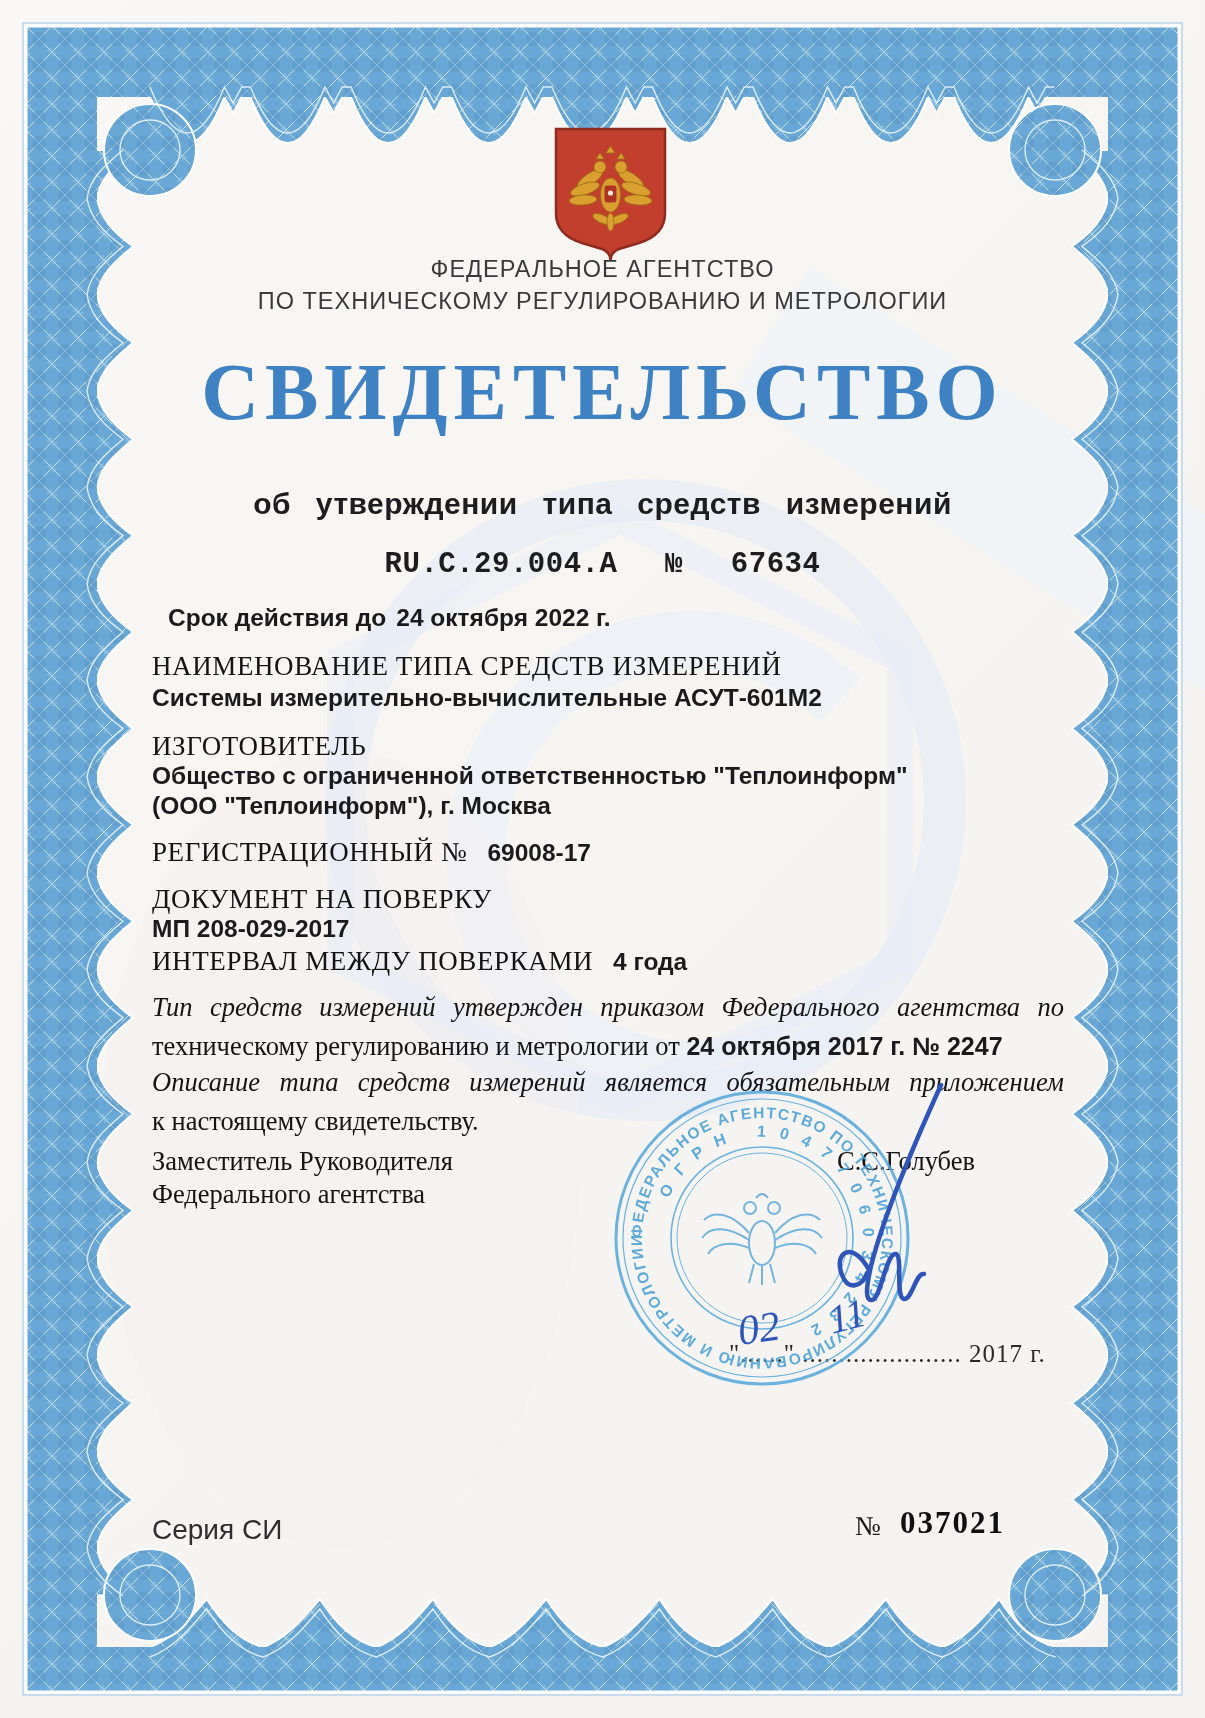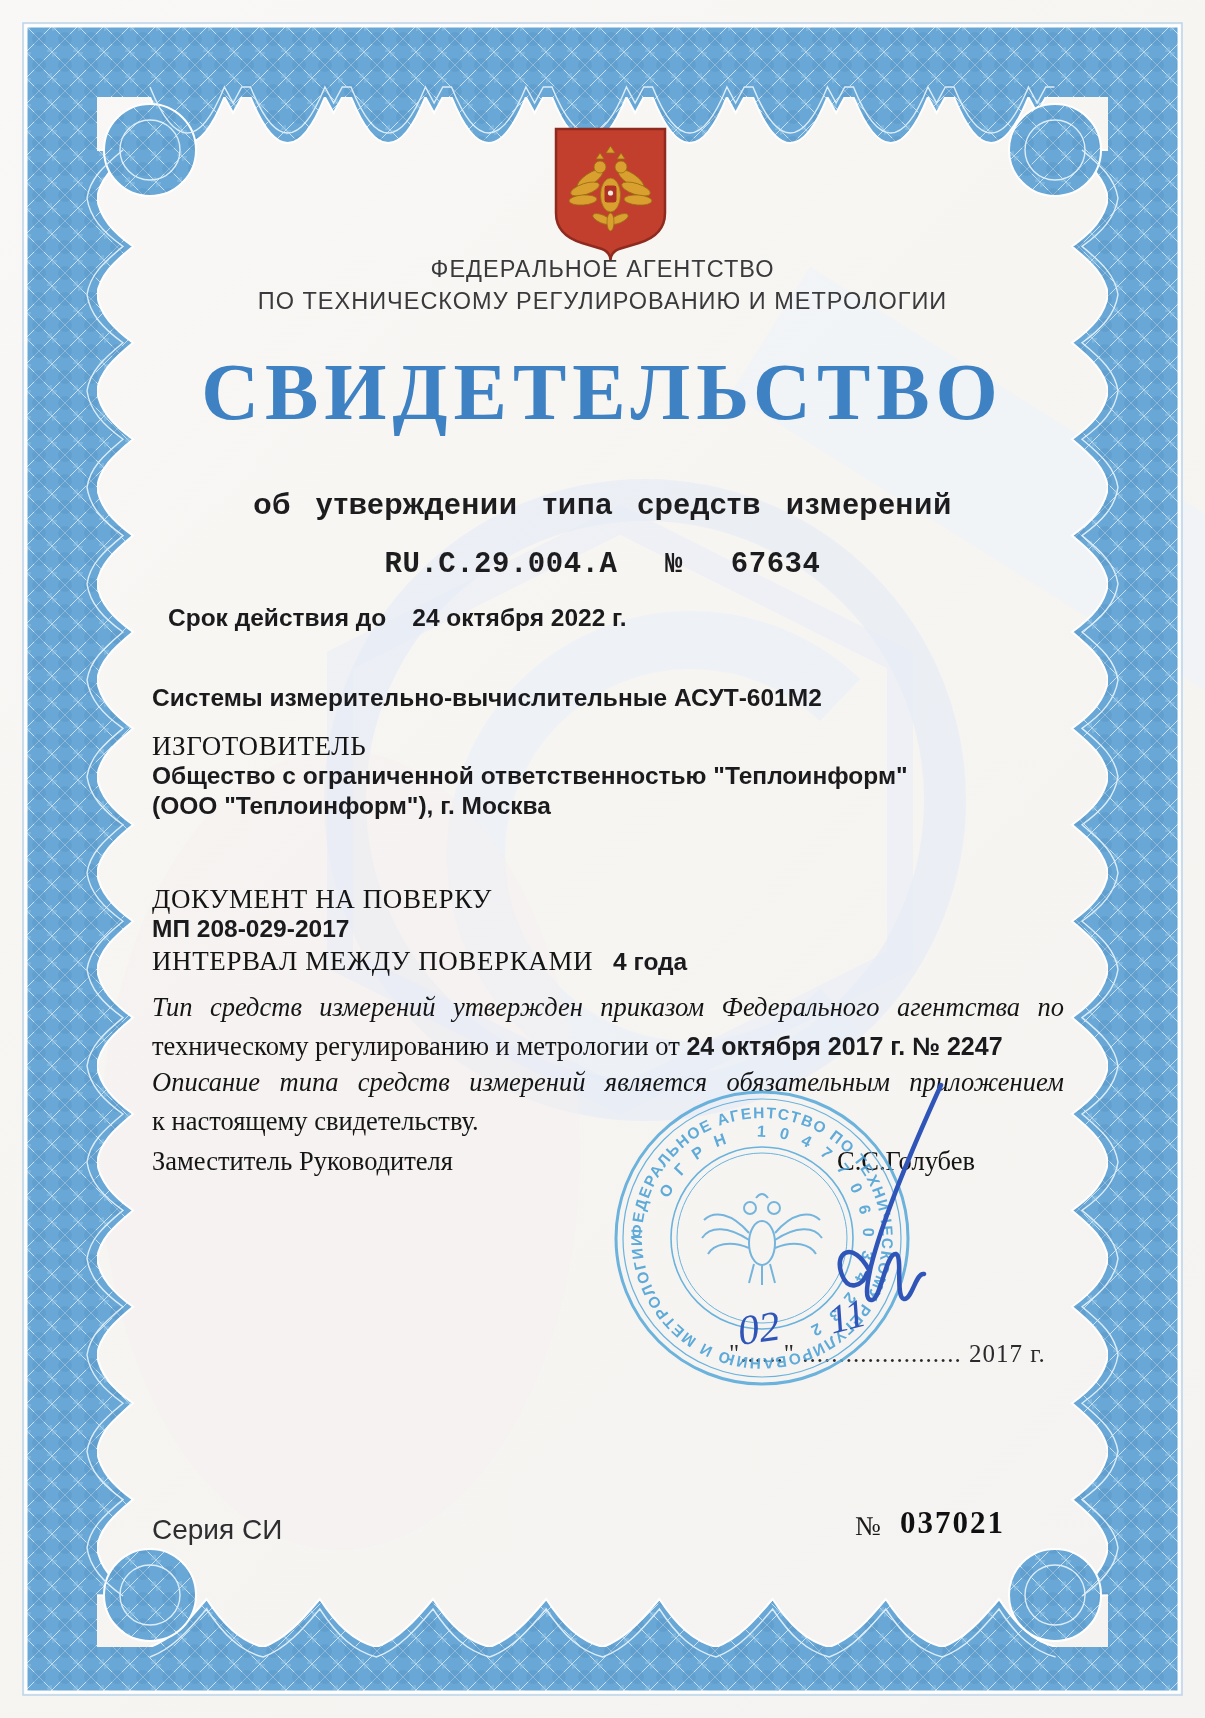--- a/index.html
+++ b/index.html
@@ -111,49 +111,55 @@
 
   <div class="abs center agency-line" style="top:288px">ПО ТЕХНИЧЕСКОМУ РЕГУЛИРОВАНИЮ И МЕТРОЛОГИИ</div>
   <div class="abs center agency-line" style="top:256px">ФЕДЕРАЛЬНОЕ АГЕНТСТВО</div>
 
   <div class="abs center cert-subtitle" style="top:487px">об утверждении типа средств измерений</div>
   <div class="abs center cert-title" style="top:352px">СВИДЕТЕЛЬСТВО</div>
   <div class="abs center cert-number" style="top:548px">RU.C.29.004.A  №  67634</div>
 
   <div class="abs row" style="left:152px;top:604px">
     <span class="bold-sans">Срок действия до</span>
-    <span class="bold-sans" style="margin-left:22px">24 октября 2022 г.</span>
-  </div>
-
+    <span class="bold-sans" style="margin-left:6px">24 октября 2022 г.</span>
+  </div>
+
+  <div class="abs serif-label" style="left:152px;top:651px">НАИМЕНОВАНИЕ ТИПА СРЕДСТВ ИЗМЕРЕНИЙ</div>
   <div class="abs bold-sans" style="left:152px;top:684px">Системы измерительно-вычислительные АСУТ-601М2</div>
 
   <div class="abs serif-label" style="left:152px;top:731px">ИЗГОТОВИТЕЛЬ</div>
   <div class="abs bold-sans" style="left:152px;top:762px">Общество с ограниченной ответственностью "Теплоинформ"</div>
   <div class="abs bold-sans" style="left:152px;top:792px">(ООО "Теплоинформ"), г. Москва</div>
 
+  <div class="abs row" style="left:152px;top:837px">
+    <span class="serif-label">РЕГИСТРАЦИОННЫЙ №</span>
+    <span class="bold-sans">69008-17</span>
+  </div>
 
   <div class="abs serif-label" style="left:152px;top:884px">ДОКУМЕНТ НА ПОВЕРКУ</div>
   <div class="abs bold-sans" style="left:152px;top:915px">МП 208-029-2017</div>
 
   <div class="abs row" style="left:152px;top:946px">
     <span class="serif-label">ИНТЕРВАЛ МЕЖДУ ПОВЕРКАМИ</span>
     <span class="bold-sans">4 года</span>
   </div>
 
   <div class="abs para" style="left:152px;top:988px">
     <span class="jline">Тип средств измерений утвержден приказом Федерального агентства по</span>
     <span class="nline"><span>техническому регулированию и метрологии от </span><span class="bold-sans">24 октября 2017 г. № 2247</span></span>
   </div>
 
   <div class="abs para" style="left:152px;top:1063px">
     <span class="jline">Описание типа средств измерений является обязательным приложением</span>
     <span class="nline">к настоящему свидетельству.</span>
   </div>
 
   <div class="abs sig-line" style="left:152px;top:1120px">Заместитель Руководителя</div>
+  <div class="abs sig-line" style="left:152px;top:1153px">Федерального агентства</div>
   <div class="abs sig-line" style="left:837px;top:1120px">С.С.Голубев</div>
 
   <div class="abs date-line" style="left:700px;top:1312px">
     <span>"......"</span><span> </span><span>......................</span><span> </span><span>2017 г.</span>
   </div>
 
   <div class="abs series" style="left:152px;top:1514px">Серия СИ</div>
   <div class="abs num-sign" style="left:855px;top:1511px">№</div>
   <div class="abs serial" style="left:900px;top:1505px">037021</div>
 

